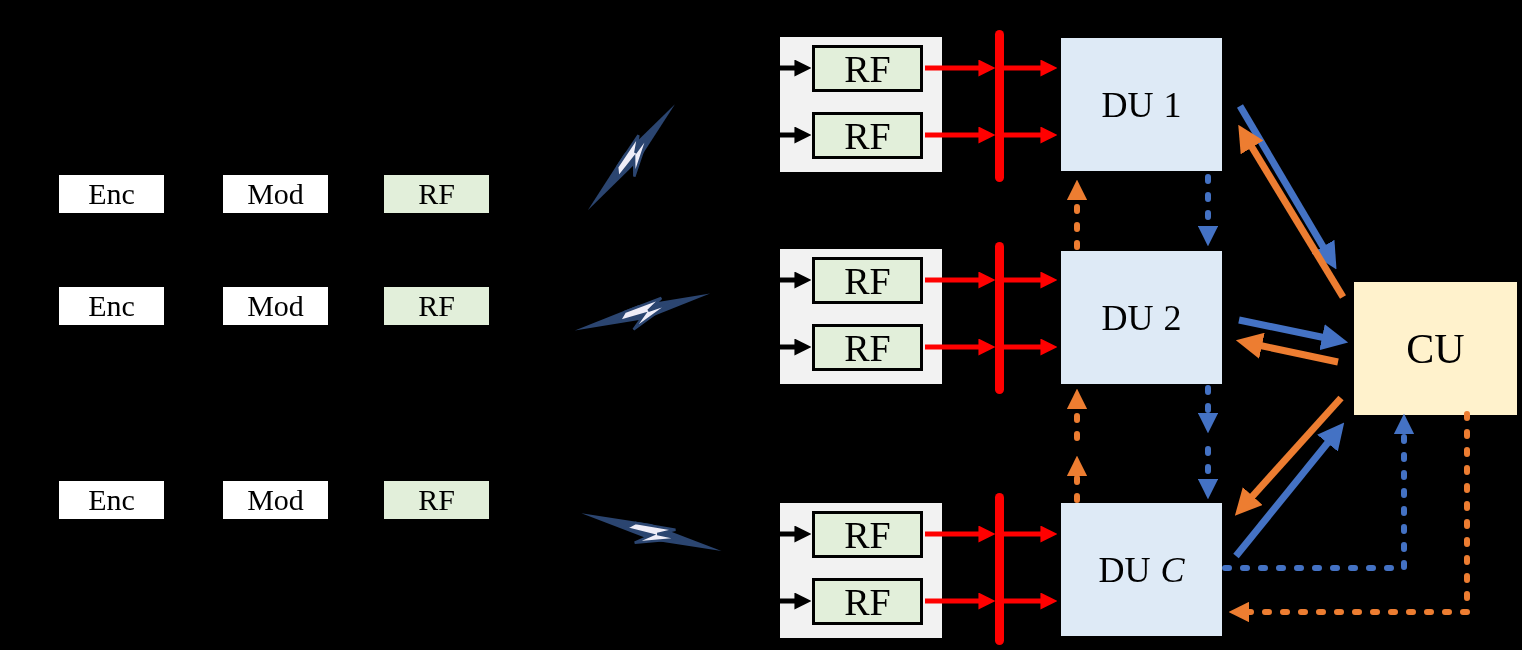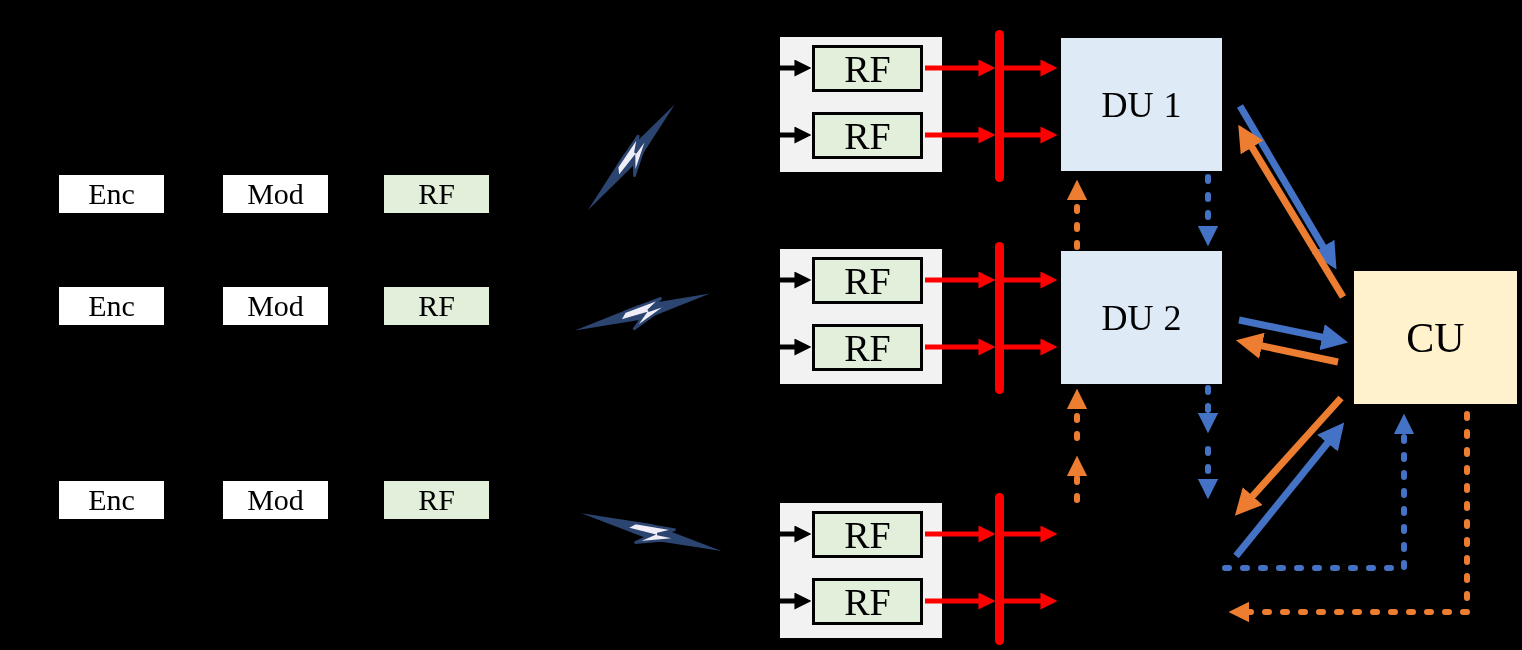--- a/index.html
+++ b/index.html
@@ -111,22 +111,25 @@
   <div class="box rfbox lbl-rf" style="left:812px;top:578px;width:111px;height:47px;">
       <span>RF</span>
     </div>
 
   <div class="box du lbl-du" style="left:1060px;top:37px;width:163px;height:135px;">
     <span><span>DU</span><span class="idx">1</span></span>
   </div>
   <div class="box du lbl-du" style="left:1060px;top:250px;width:163px;height:135px;">
     <span><span>DU</span><span class="idx">2</span></span>
   </div>
-
-  <div class="box cu lbl-cu" style="left:1353px;top:270px;width:165px;height:135px;">
+  <div class="box du lbl-du" style="left:1060px;top:502px;width:163px;height:135px;">
+    <span><span>DU</span><span class="idx it">C</span></span>
+  </div>
+
+  <div class="box cu lbl-cu" style="left:1353px;top:281px;width:165px;height:135px;">
     <span>CU</span>
   </div>
 
   <svg class="overlay" viewBox="0 0 1522 650">
     <defs>
       <marker id="m-red" viewBox="0 0 10 10" refX="1.5" refY="5" markerWidth="3.4" markerHeight="3.4" orient="auto" markerUnits="strokeWidth">
           <path class="mk-red" d="M0,0 L10,5 L0,10 Z"></path>
         </marker>
       <marker id="m-black" viewBox="0 0 10 10" refX="1.5" refY="5" markerWidth="3.4" markerHeight="3.4" orient="auto" markerUnits="strokeWidth">
           <path class="mk-black" d="M0,0 L10,5 L0,10 Z"></path>

